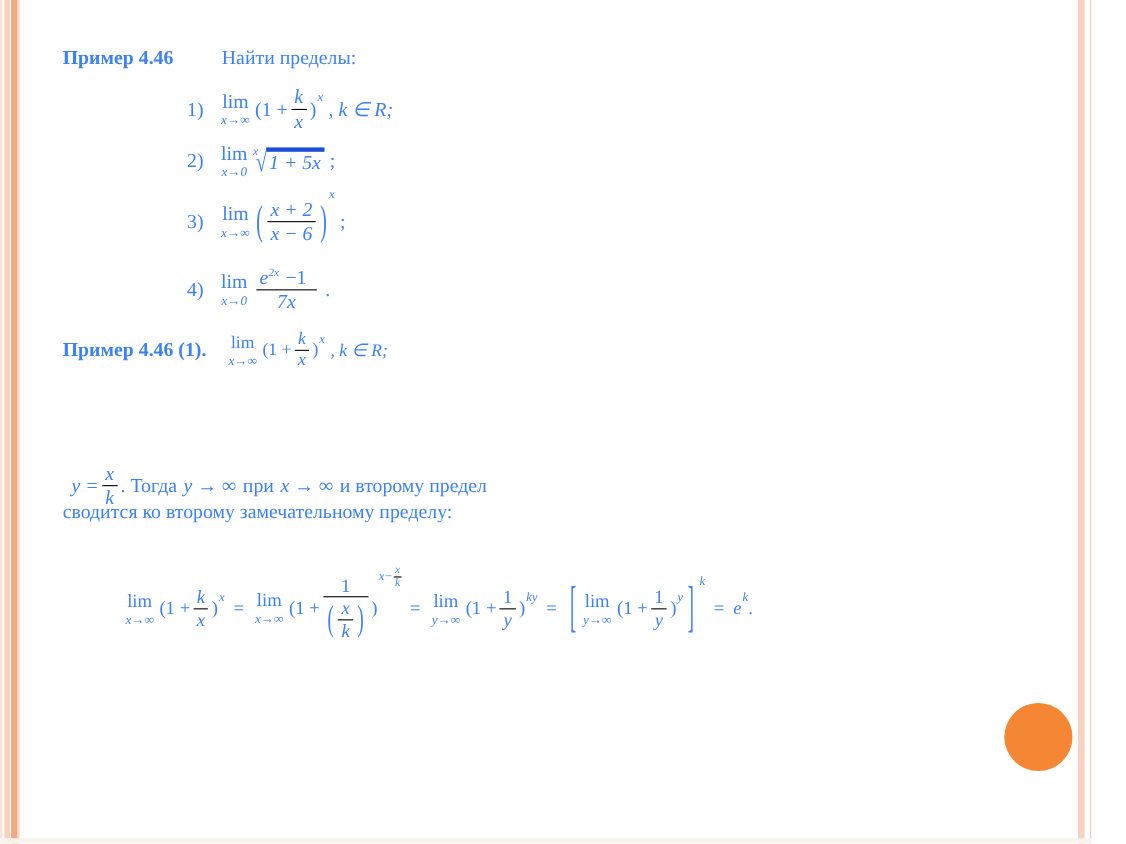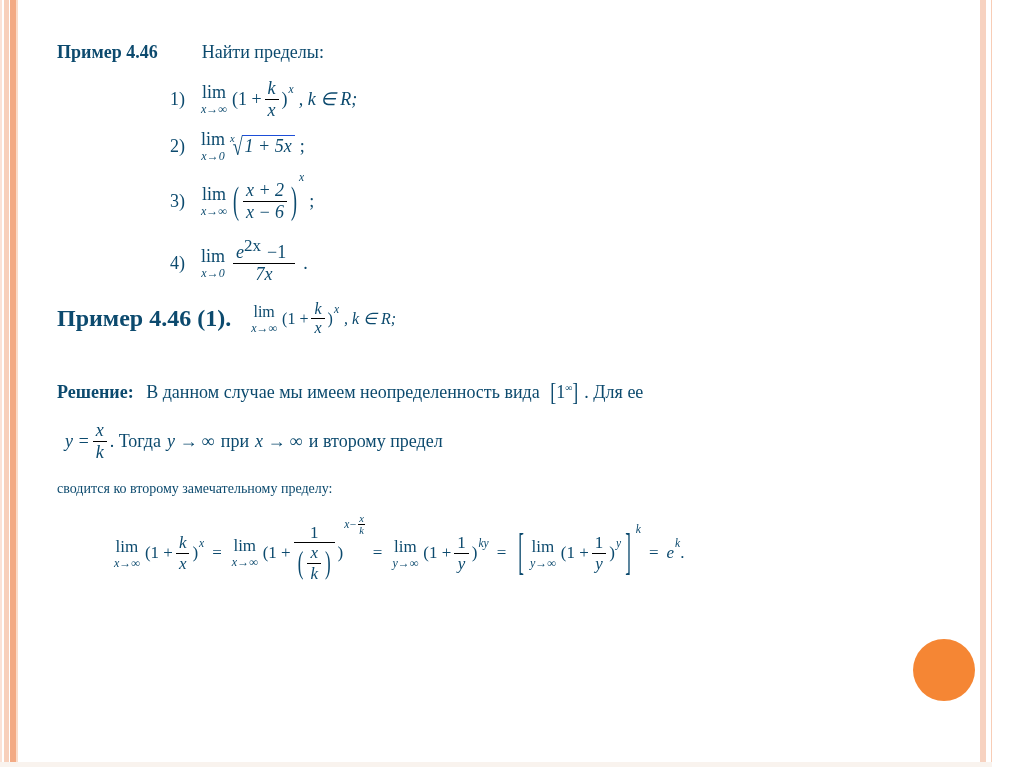--- a/index.html
+++ b/index.html
@@ -1,17 +1,17 @@
 <!DOCTYPE html>
 <html><head>
 <meta charset="utf-8">
 <style>
   html,body{margin:0;padding:0;background:#fff;}
   .slide{position:relative;width:992px;height:767px;background:#ffffff;overflow:hidden;
-         font-family:"Liberation Serif",serif;color:#0c4a6e;}
+         font-family:"Liberation Serif",serif;color:#3b82f6;}
 
   
   .stripe{position:absolute;top:0;height:100%;}
   .bottom-band{position:absolute;left:0;bottom:0;width:100%;height:5px;}
 
   
   .circle{position:absolute;left:913px;top:639px;width:62px;height:62px;border-radius:50%;}
 
   
   .title{position:absolute;left:57px;top:42px;font-size:18px;}
@@ -19,43 +19,43 @@
   .title .rest{margin-left:44px;}
 
   .row{position:absolute;display:flex;align-items:center;font-size:18px;}
   .i1{left:170px;top:78px;}
   .i2{left:170px;top:130px;}
   .i3{left:170px;top:180px;}
   .i4{left:170px;top:242px;}
   .no{margin-right:14px;}
 
   .ex1{left:57px;top:300px;}
-  .ex1 .b{font-weight:bold;margin-right:18px;font-size:24px;}
+  .ex1 .b{font-weight:bold;margin-right:18px;font-size:18px;}
 
   .sol1{position:absolute;left:57px;top:382px;font-size:18px;}
   .sol1 .b{font-weight:bold;margin-right:8px;}
   .sol2{left:57px;top:420px;}
-  .sol3{position:absolute;left:57px;top:481px;font-size:14px;}
+  .sol3{position:absolute;left:57px;top:455px;font-size:18px;}
 
   .eq{position:absolute;left:112px;top:497px;height:112px;display:flex;align-items:center;font-size:17px;}
 
   
   .math{display:inline-flex;align-items:center;white-space:nowrap;}
   .lim{display:inline-flex;flex-direction:column;align-items:center;line-height:1;margin:0 5px 0 2px;}
   .lim .ls{font-size:12px;font-style:italic;margin-top:2px;}
   .frac{display:inline-flex;flex-direction:column;align-items:stretch;text-align:center;line-height:1.15;margin:0 3px;}
   .frac .fn{border-bottom:1px solid #000;padding:0 3px;}
   .frac .fd{padding:0 3px;display:flex;justify-content:center;align-items:center;}
   .it{font-style:italic;}
   .sup{font-size:11.5px;font-style:italic;position:relative;top:-10px;margin-left:1px;}
   .supHi{top:-24px;}
-  .msup{font-size:17px;position:relative;top:-7px;text-align:center;}
+  .msup{font-size:10px;font-style:italic;position:relative;top:-7px;text-align:center;}
   .ridx{font-size:10.5px;font-style:italic;position:relative;top:-8px;margin-right:-2px;}
   .rsign{display:inline-block;transform:scaleY(1.35) translateY(1px);margin-right:-1px;}
-  .rad{border-top:1px solid #1d4ed8;padding:0 3px;}
+  .rad{border-top:4px solid #1d4ed8;padding:0 3px;}
   .supfrac{display:inline-flex;align-items:center;position:relative;top:-28px;font-size:11.5px;font-style:italic;line-height:1;margin-left:1px;}
   .mfrac{display:inline-flex;flex-direction:column;align-items:stretch;text-align:center;font-size:10.5px;line-height:1.05;margin-left:1px;}
   .mfrac .mn{border-bottom:1px solid #000;padding:0 1px;}
   .bigp{display:inline-block;transform:scaleY(2.1);transform-origin:center;margin:0 1px;}
   .bigp2{display:inline-block;transform:scaleY(1.9);transform-origin:center;margin:0 1px;}
   .bigb{display:inline-block;transform:scaleY(3.0);transform-origin:center;margin:0 4px;}
   .eqsign{margin:0 8px;}
   .sbr{display:inline-block;transform:scaleY(1.4);}
   .gap{margin:0 6px;}
   .tail{margin-left:5px;}
@@ -160,25 +160,20 @@
       <span class="frac">
           <span class="fn it">k</span>
           <span class="fd it">x</span>
         </span>
       <span>)</span>
       <span class="sup">x</span>
       <span class="tail it">, k ∈ R;</span>
     </span>
   </div>
 
-  <div class="sol1">
-    <span class="b">Решение:</span>
-    <span>В данном случае мы имеем неопределенность вида</span>
-    <span class="gap"><span class="sbr">[</span><span>1</span><sup style="font-size:10px">∞</sup><span class="sbr">]</span></span><span>. Для ее</span>
-  </div>
 
   <div class="row sol2">
     <span class="it" style="margin-left:8px">y =</span>
     <span class="frac">
         <span class="fn it">x</span>
         <span class="fd it">k</span>
       </span>
     <span>. Тогда</span>
     <span class="it gap">y → ∞</span>
     <span>при</span>

